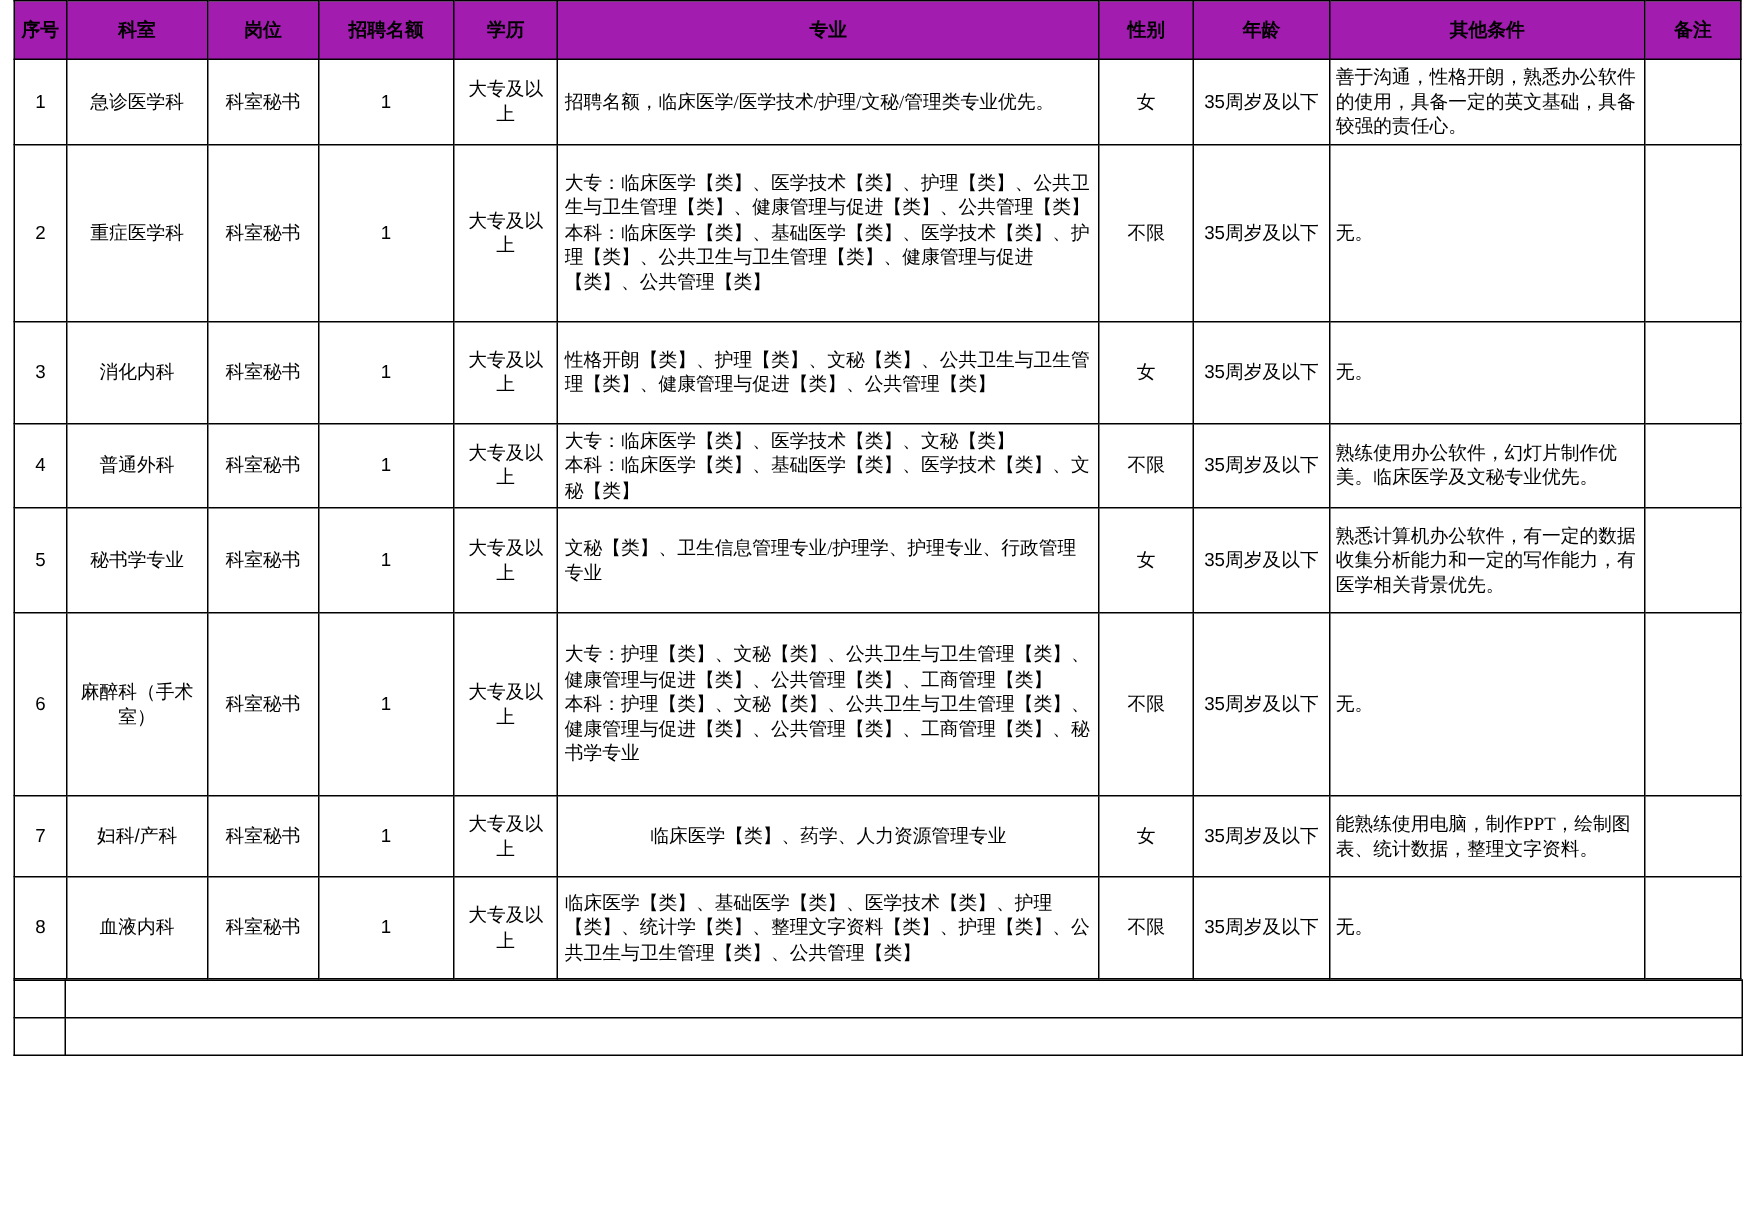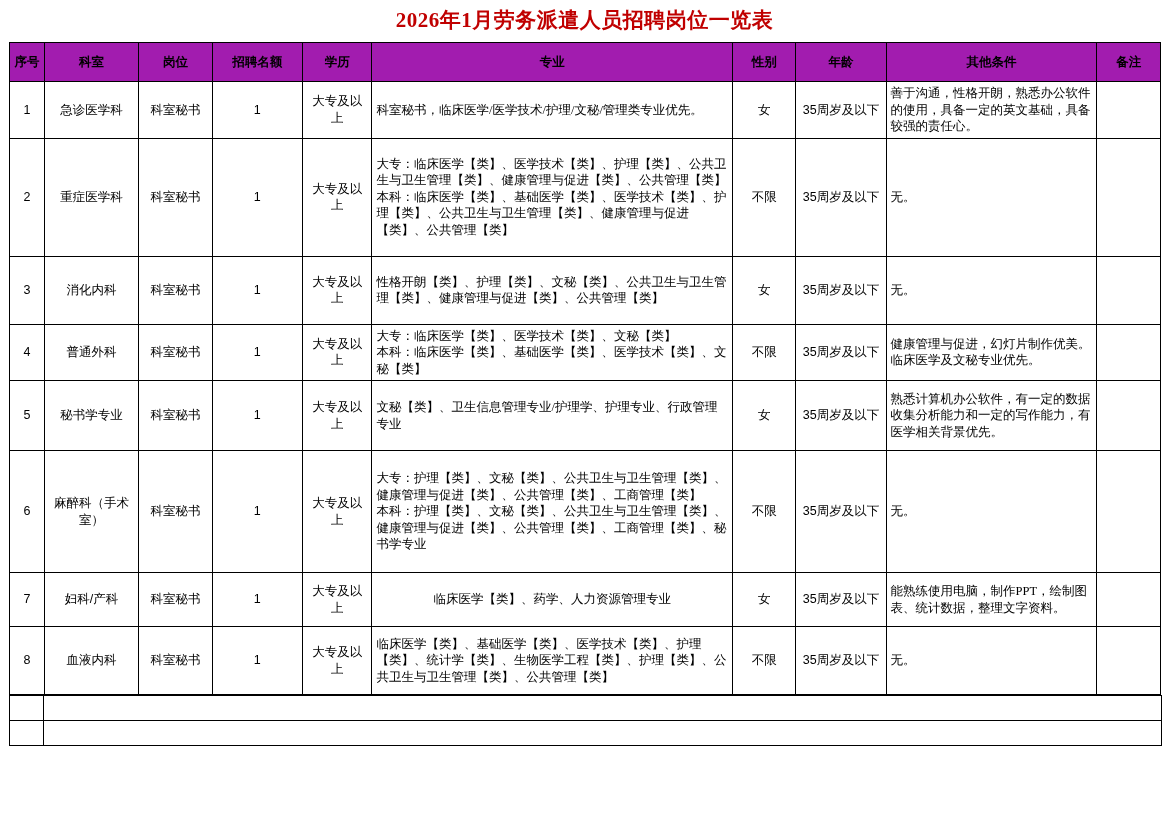--- a/index.html
+++ b/index.html
@@ -70,21 +70,20 @@
     table-layout: fixed;
   }
   .tail td { border: 1px solid #000000; height: 22px; }
   .nowrap-pre { white-space: pre-line; }
 </style>
 </head>
 <body>
 
 <div class="page">
 
-  <div class="title">2026年1月劳务派遣人员招聘岗位一览表</div>
 
   <table class="sheet">
     <colgroup>
       <col class="col-no">
         <col class="col-dept">
         <col class="col-post">
         <col class="col-num">
       <col class="col-edu">
         <col class="col-major">
         <col class="col-gender">
@@ -106,21 +105,21 @@
         <th>备注</th>
       </tr>
     </thead>
     <tbody>
       <tr style="height:52px">
         <td class="c">1</td>
         <td class="c">急诊医学科</td>
         <td class="c">科室秘书</td>
         <td class="c">1</td>
         <td class="c">大专及以上</td>
-        <td class="lt nowrap-pre">科室秘书，临床医学/医学技术/护理/文秘/管理类专业优先。</td>
+        <td class="lt nowrap-pre">招聘名额，临床医学/医学技术/护理/文秘/管理类专业优先。</td>
         <td class="c">女</td>
         <td class="c">35周岁及以下</td>
         <td class="lt">善于沟通，性格开朗，熟悉办公软件的使用，具备一定的英文基础，具备较强的责任心。</td>
         <td class="c"></td>
       </tr>
       <tr style="height:118px">
         <td class="c">2</td>
         <td class="c">重症医学科</td>
         <td class="c">科室秘书</td>
         <td class="c">1</td>
@@ -147,21 +146,21 @@
       <tr style="height:52px">
         <td class="c">4</td>
         <td class="c">普通外科</td>
         <td class="c">科室秘书</td>
         <td class="c">1</td>
         <td class="c">大专及以上</td>
         <td class="lt nowrap-pre">大专：临床医学【类】、医学技术【类】、文秘【类】
 本科：临床医学【类】、基础医学【类】、医学技术【类】、文秘【类】</td>
         <td class="c">不限</td>
         <td class="c">35周岁及以下</td>
-        <td class="lt">健康管理与促进，幻灯片制作优美。临床医学及文秘专业优先。</td>
+        <td class="lt">熟练使用办公软件，幻灯片制作优美。临床医学及文秘专业优先。</td>
         <td class="c"></td>
       </tr>
       <tr style="height:70px">
         <td class="c">5</td>
         <td class="c">秘书学专业</td>
         <td class="c">科室秘书</td>
         <td class="c">1</td>
         <td class="c">大专及以上</td>
         <td class="lt nowrap-pre">文秘【类】、卫生信息管理专业/护理学、护理专业、行政管理专业</td>
         <td class="c">女</td>
@@ -193,21 +192,21 @@
         <td class="c">35周岁及以下</td>
         <td class="lt">能熟练使用电脑，制作PPT，绘制图表、统计数据，整理文字资料。</td>
         <td class="c"></td>
       </tr>
       <tr style="height:68px">
         <td class="c">8</td>
         <td class="c">血液内科</td>
         <td class="c">科室秘书</td>
         <td class="c">1</td>
         <td class="c">大专及以上</td>
-        <td class="lt nowrap-pre">临床医学【类】、基础医学【类】、医学技术【类】、护理【类】、统计学【类】、生物医学工程【类】、护理【类】、公共卫生与卫生管理【类】、公共管理【类】</td>
+        <td class="lt nowrap-pre">临床医学【类】、基础医学【类】、医学技术【类】、护理【类】、统计学【类】、整理文字资料【类】、护理【类】、公共卫生与卫生管理【类】、公共管理【类】</td>
         <td class="c">不限</td>
         <td class="c">35周岁及以下</td>
         <td class="lt">无。</td>
         <td class="c"></td>
       </tr>
     </tbody>
   </table>
 
   <table class="tail">
     <colgroup>

